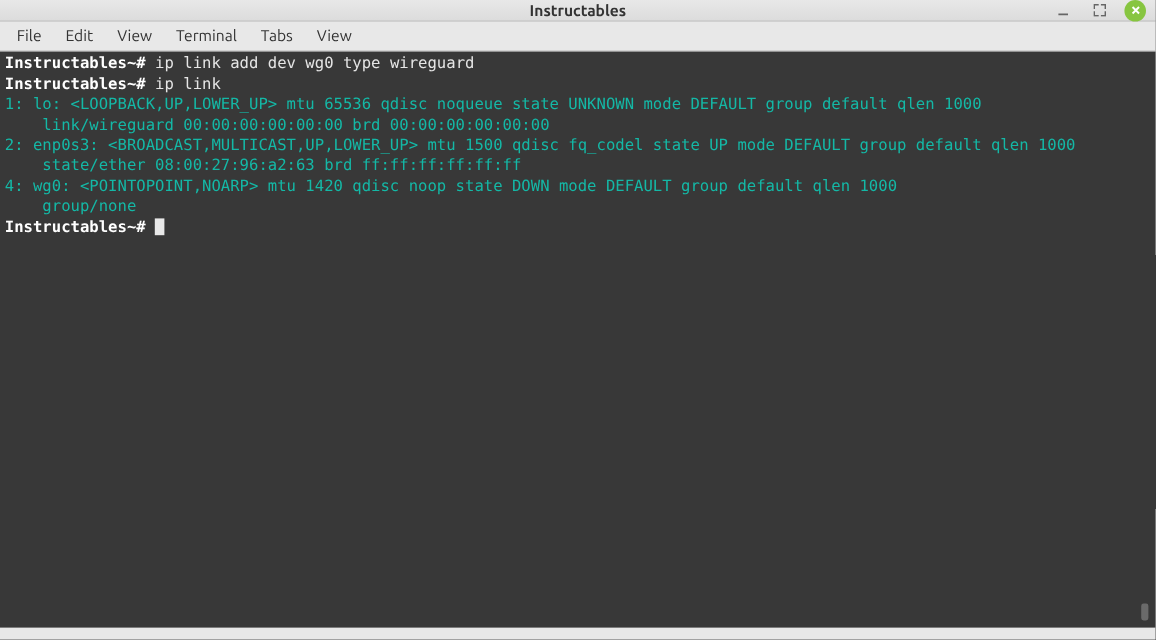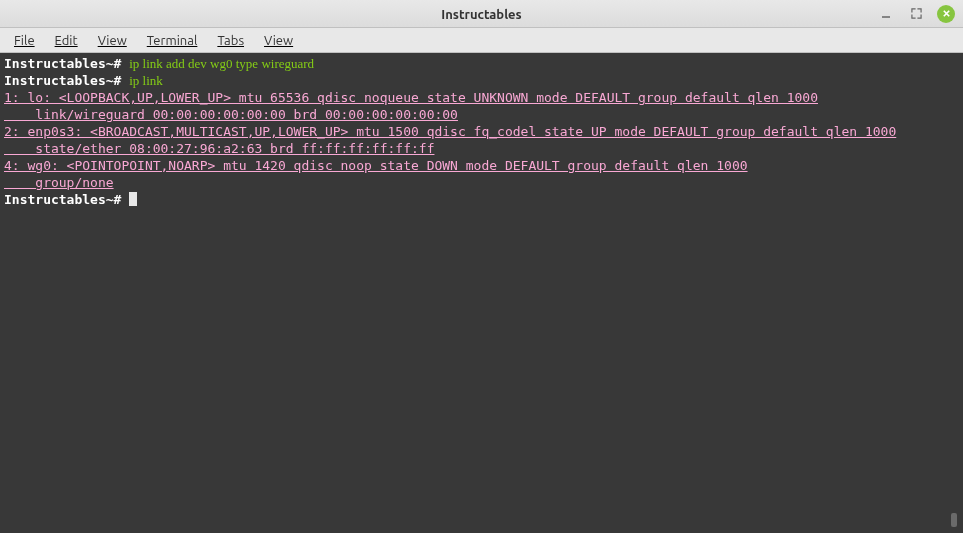--- a/index.html
+++ b/index.html
@@ -8,21 +8,21 @@
       box-sizing: border-box;
     }
     body {
       width: 963px;
       height: 533px;
       background: #e8e8e8;
       font-family: Ubuntu, "Segoe UI", sans-serif;
       overflow: hidden;
     }
     .titlebar {
-      height: 28px;
+      height: 18px;
       background: linear-gradient(to bottom, #e8e8e8, #dcdcdc);
       display: flex;
       align-items: center;
       justify-content: center;
       position: relative;
       border-bottom: 1px solid #c0c0c0;
     }
     .title {
       font-size: 13px;
       font-weight: bold;
@@ -59,21 +59,20 @@
       width: 9px;
       height: 9px;
     }
     .menubar {
       height: 25px;
       background: #e8e8e8;
       display: flex;
       align-items: center;
       padding: 0 4px;
       border-bottom: 1px solid #c0c0c0;
-      text-decoration: underline;
     }
     .menu-item {
       padding: 3px 10px;
       font-size: 13px;
       color: #333;
       cursor: pointer;
     }
     .terminal {
       background: #383838;
       height: calc(533px - 28px - 25px);
@@ -84,26 +83,24 @@
       color: #e8e8e8;
       overflow: hidden;
       white-space: pre;
       position: relative;
     }
     .prompt {
       color: #ffffff;
       font-weight: bold;
     }
     .cmd {
-      color: #84cc16;
-      font-family: Liberation Serif, serif;
+      color: #e5e5e5;
     }
     .out {
-      color: #f9a8d4;
-      text-decoration: underline;
+      color: #14b8a6;
     }
     .cursor {
       display: inline-block;
       width: 8px;
       height: 14px;
       background: #e8e8e8;
       vertical-align: text-bottom;
       margin-bottom: 1px;
     }
     .scrollbar {

